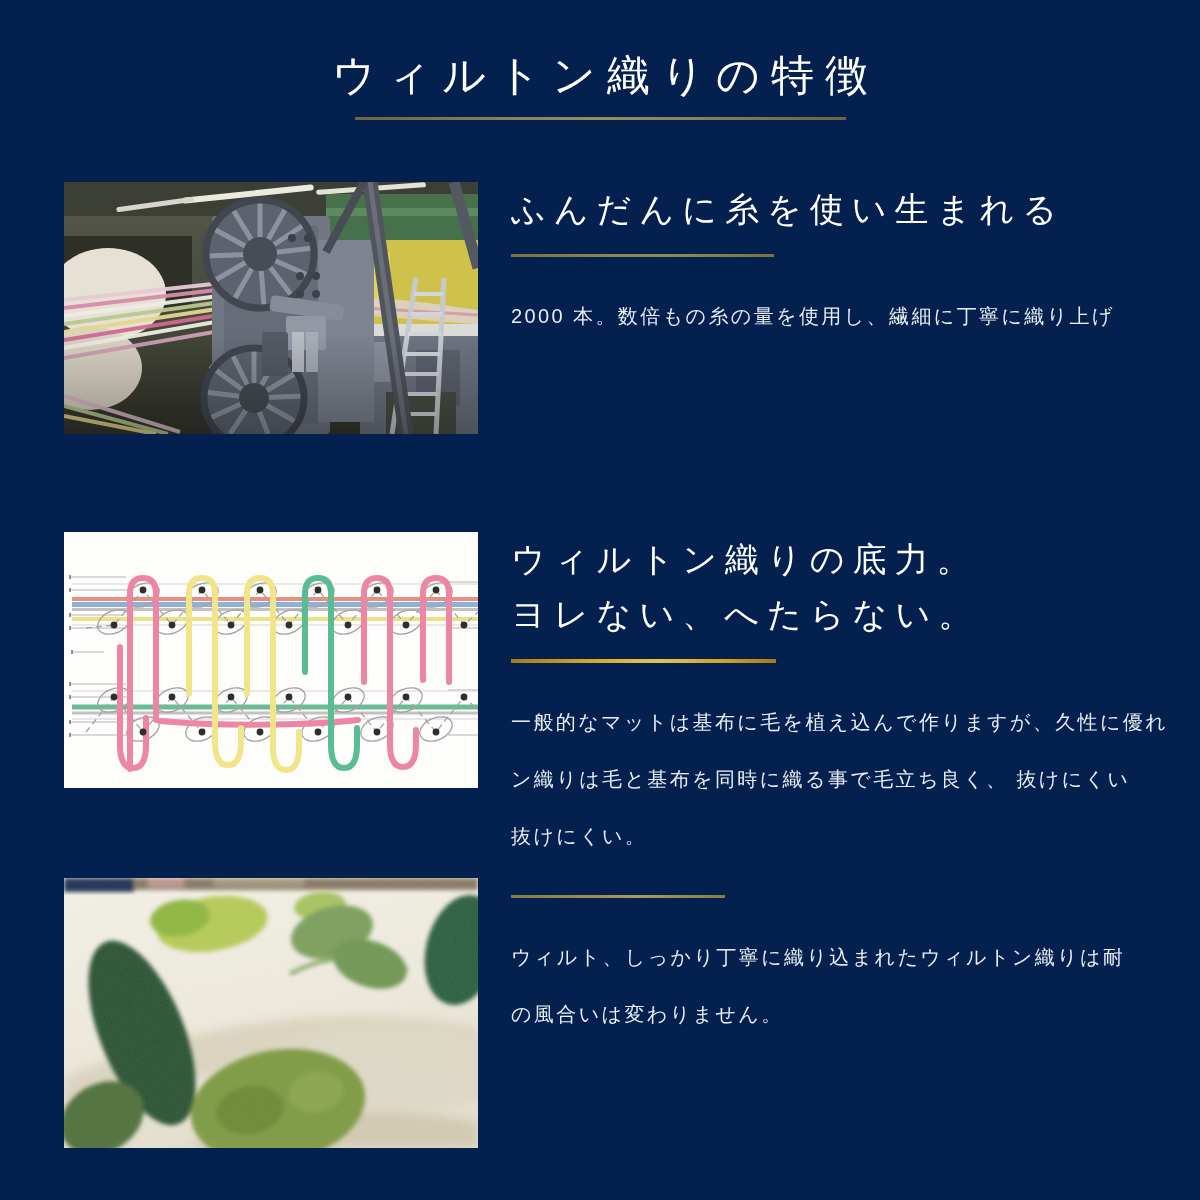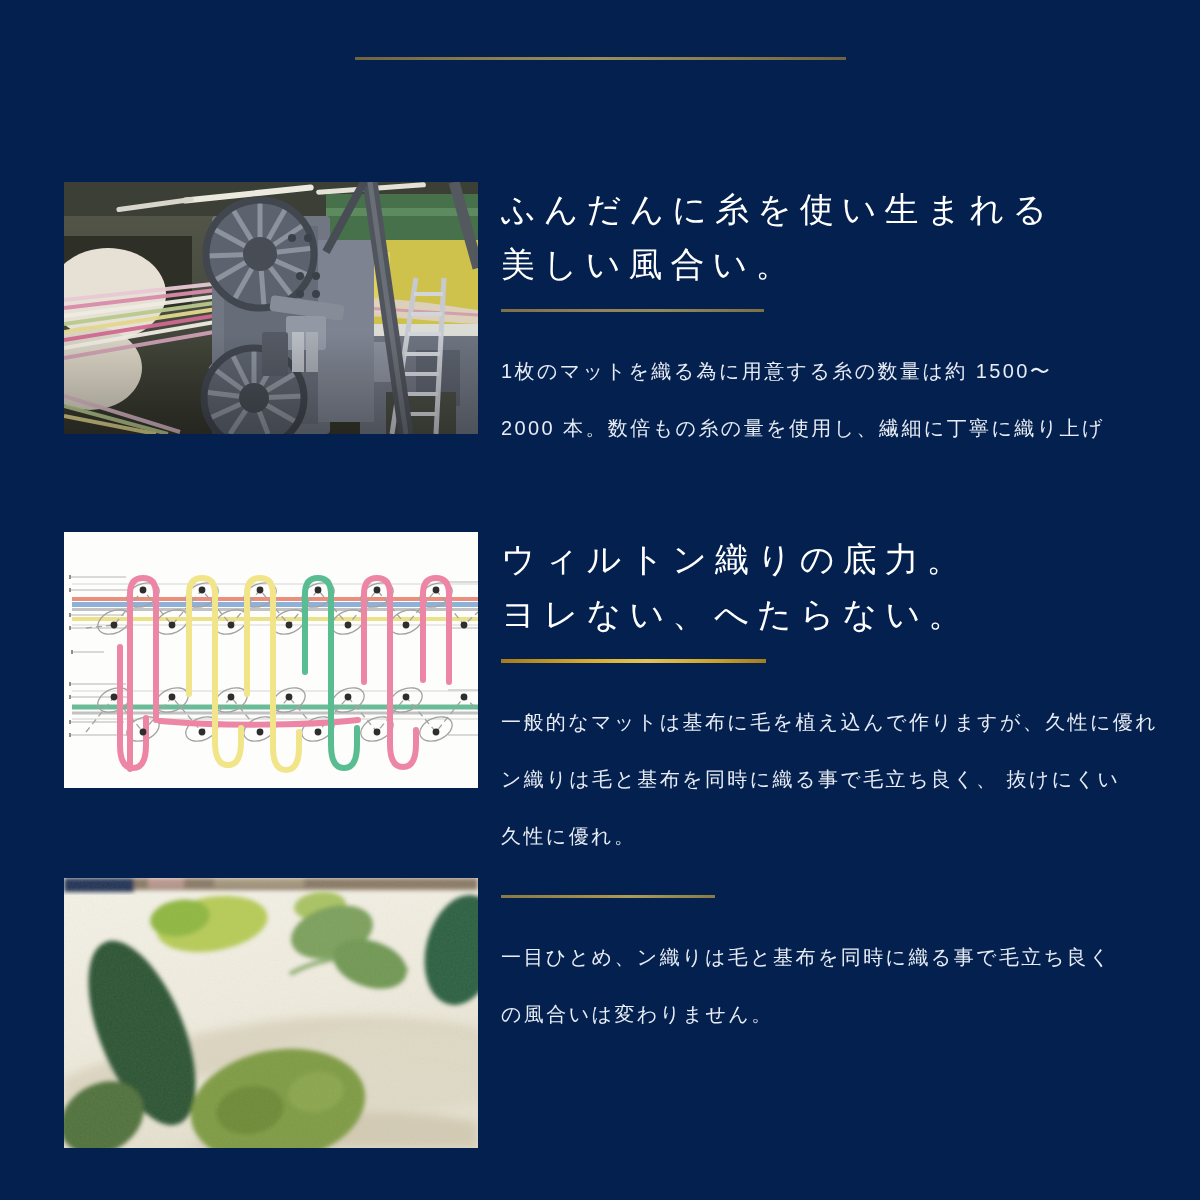--- a/index.html
+++ b/index.html
@@ -29,21 +29,21 @@
     letter-spacing:11px;
     color:var(--heading_text);
     text-indent:11px;
   }
   .title-underline{
     width:491px;height:3px;margin:11px auto 0;
     background:linear-gradient(90deg,#6e6440,#8d8052 30%,#95905c 50%,#8d8052 70%,#6e6440);
   }
 
   
-  .row{position:absolute;left:64px;right:40px;display:flex;gap:23px;}
+  .row{position:absolute;left:64px;right:40px;display:flex;gap:33px;}
   .row-1{top:182px;}
   .row-2{top:532px;}
   .row-3{top:878px;}
   .img-frame{flex:none;width:414px;overflow:hidden;background:#222;}
   .img-frame svg{display:block;}
   .row-1 .img-frame{height:252px;}
   .row-2 .img-frame{height:256px;}
   .row-3 .img-frame{height:270px;}
 
   .text-col{flex:1;min-width:0;}
@@ -67,20 +67,21 @@
     color:var(--body_text);
     white-space:nowrap;
   }
 </style>
 </head>
 <body>
 
 <div class="page">
 
   <div class="title-block">
+    <h1 class="page-title">ウィルトン織りの特徴</h1>
     <div class="title-underline"></div>
   </div>
 
   <div class="row row-1">
     <div class="img-frame">
       <svg width="414" height="252" viewBox="0 0 414 252" xmlns="http://www.w3.org/2000/svg">
         <defs>
           <linearGradient id="p1bg" x1="0" y1="0" x2="0" y2="1">
             <stop offset="0" stop-color="#55584b"></stop>
               <stop offset="0.5" stop-color="#474a3e"></stop>
@@ -201,24 +202,22 @@
 
         <path d="M306,0 L342,252" stroke="#50545c" stroke-width="15" fill="none"></path>
         <path d="M306,0 L342,252" stroke="#6a6e76" stroke-width="5" fill="none"></path>
         <path d="M390,0 L414,86" stroke="#54585f" stroke-width="11" fill="none"></path>
         <path d="M300,0 L262,70" stroke="#484c54" stroke-width="8" fill="none"></path>
         <rect width="414" height="252" fill="url(#p1sh)"></rect>
       </svg>
     </div>
     <div class="text-col">
       <div class="sec-heading">ふんだんに糸を使い生まれる</div>
-      <div class="sec-heading">美しい風合い。</div>
       <div class="sec-underline"></div>
       <div class="sec-body">
-        <div class="body-line">1枚のマットを織る為に用意する糸の数量は約 1500〜</div>
         <div class="body-line">2000 本。数倍もの糸の量を使用し、繊細に丁寧に織り上げ</div>
       </div>
     </div>
   </div>
 
   <div class="row row-2">
     <div class="img-frame">
       <svg width="414" height="256" viewBox="0 0 414 256" xmlns="http://www.w3.org/2000/svg">
         <rect width="414" height="256" fill="#fdfdfc"></rect>
 
@@ -343,21 +342,21 @@
         </g>
       </svg>
     </div>
     <div class="text-col">
       <div class="sec-heading">ウィルトン織りの底力。</div>
       <div class="sec-heading">ヨレない、へたらない。</div>
       <div class="sec-underline"></div>
       <div class="sec-body">
         <div class="body-line">一般的なマットは基布に毛を植え込んで作りますが、久性に優れ</div>
         <div class="body-line">ン織りは毛と基布を同時に織る事で毛立ち良く、 抜けにくい</div>
-        <div class="body-line">久性に優れ。</div>
+        <div class="body-line">抜けにくい。</div>
       </div>
     </div>
   </div>
 
   <div class="row row-3">
     <div class="img-frame">
       <svg width="414" height="270" viewBox="0 0 414 270" xmlns="http://www.w3.org/2000/svg">
         <defs>
           <filter id="soft" x="-20%" y="-20%" width="140%" height="140%">
               <feGaussianBlur stdDeviation="2"></feGaussianBlur>
@@ -405,19 +404,19 @@
           <ellipse cx="186" cy="232" rx="34" ry="24" fill="#6d8a36" transform="rotate(-10 186 232)"></ellipse>
           <ellipse cx="252" cy="214" rx="28" ry="20" fill="#8aa64c" transform="rotate(-10 252 214)"></ellipse>
         </g>
 
         <rect width="414" height="270" filter="url(#fluff)" opacity="0.28" fill="#ffffff"></rect>
       </svg>
     </div>
     <div class="text-col">
       <div class="sec-underline"></div>
       <div class="sec-body">
-        <div class="body-line">一目ひとめ、ン織りは毛と基布を同時に織る事で毛立ち良く</div>
+        <div class="body-line">ウィルト、しっかり丁寧に織り込まれたウィルトン織りは耐</div>
         <div class="body-line">の風合いは変わりません。</div>
       </div>
     </div>
   </div>
 
 </div>
 
 </body></html>

